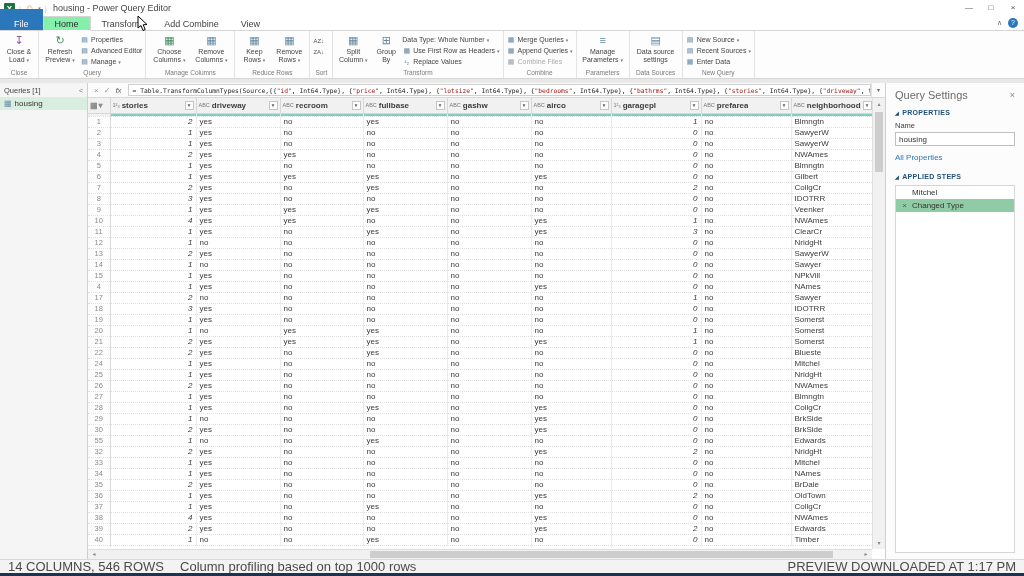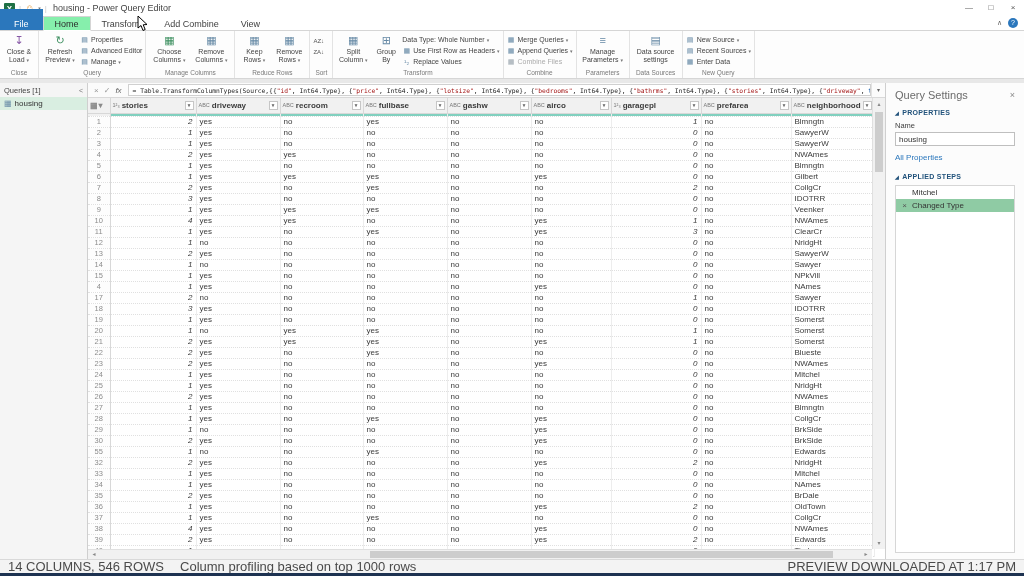--- a/index.html
+++ b/index.html
@@ -703,32 +703,20 @@
                 <td class="txt">yes</td>
                 <td class="txt">no</td>
                 <td class="txt">yes</td>
                 <td class="txt">no</td>
                 <td class="txt">no</td>
                 <td class="num">0</td>
                 <td class="txt">no</td>
                 <td class="txt">Blueste</td>
               </tr>
               <tr>
-                <td class="rownum">23</td>
-                <td class="num">2</td>
-                <td class="txt">yes</td>
-                <td class="txt">no</td>
-                <td class="txt">no</td>
-                <td class="txt">no</td>
-                <td class="txt">yes</td>
-                <td class="num">0</td>
-                <td class="txt">no</td>
-                <td class="txt">NWAmes</td>
-              </tr>
-              <tr>
                 <td class="rownum">24</td>
                 <td class="num">1</td>
                 <td class="txt">yes</td>
                 <td class="txt">no</td>
                 <td class="txt">no</td>
                 <td class="txt">no</td>
                 <td class="txt">no</td>
                 <td class="num">0</td>
                 <td class="txt">no</td>
                 <td class="txt">Mitchel</td>

